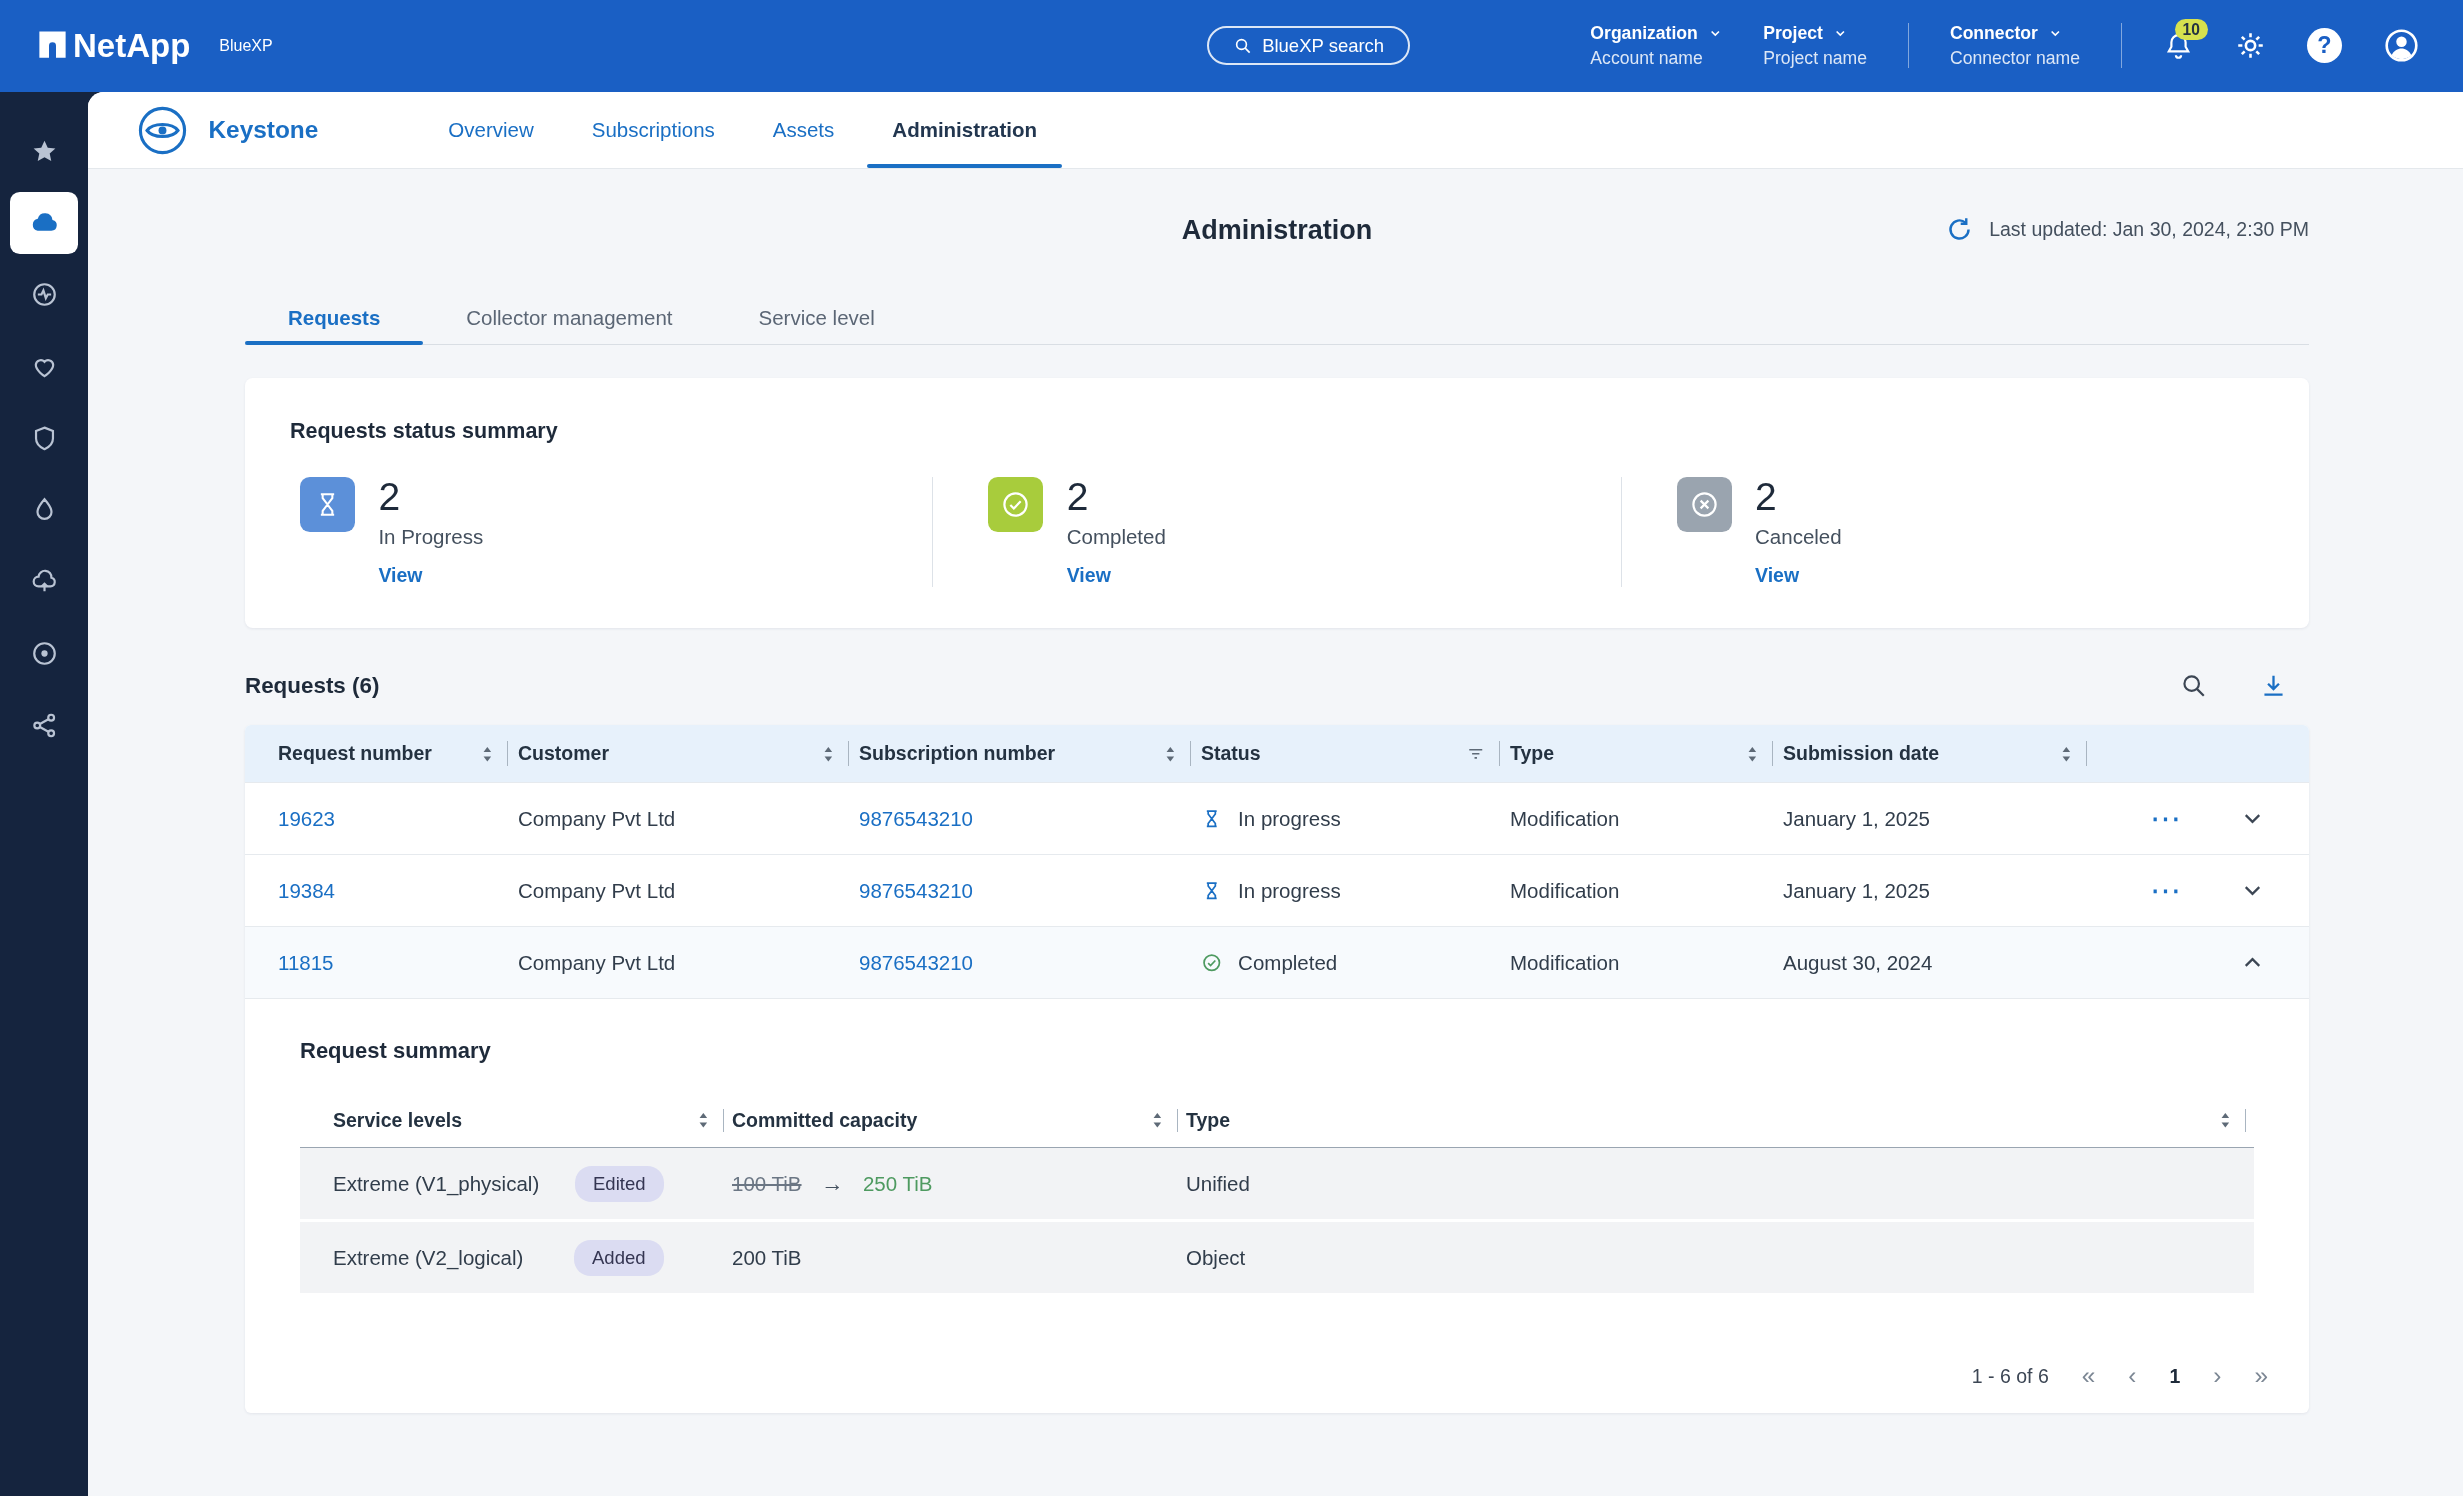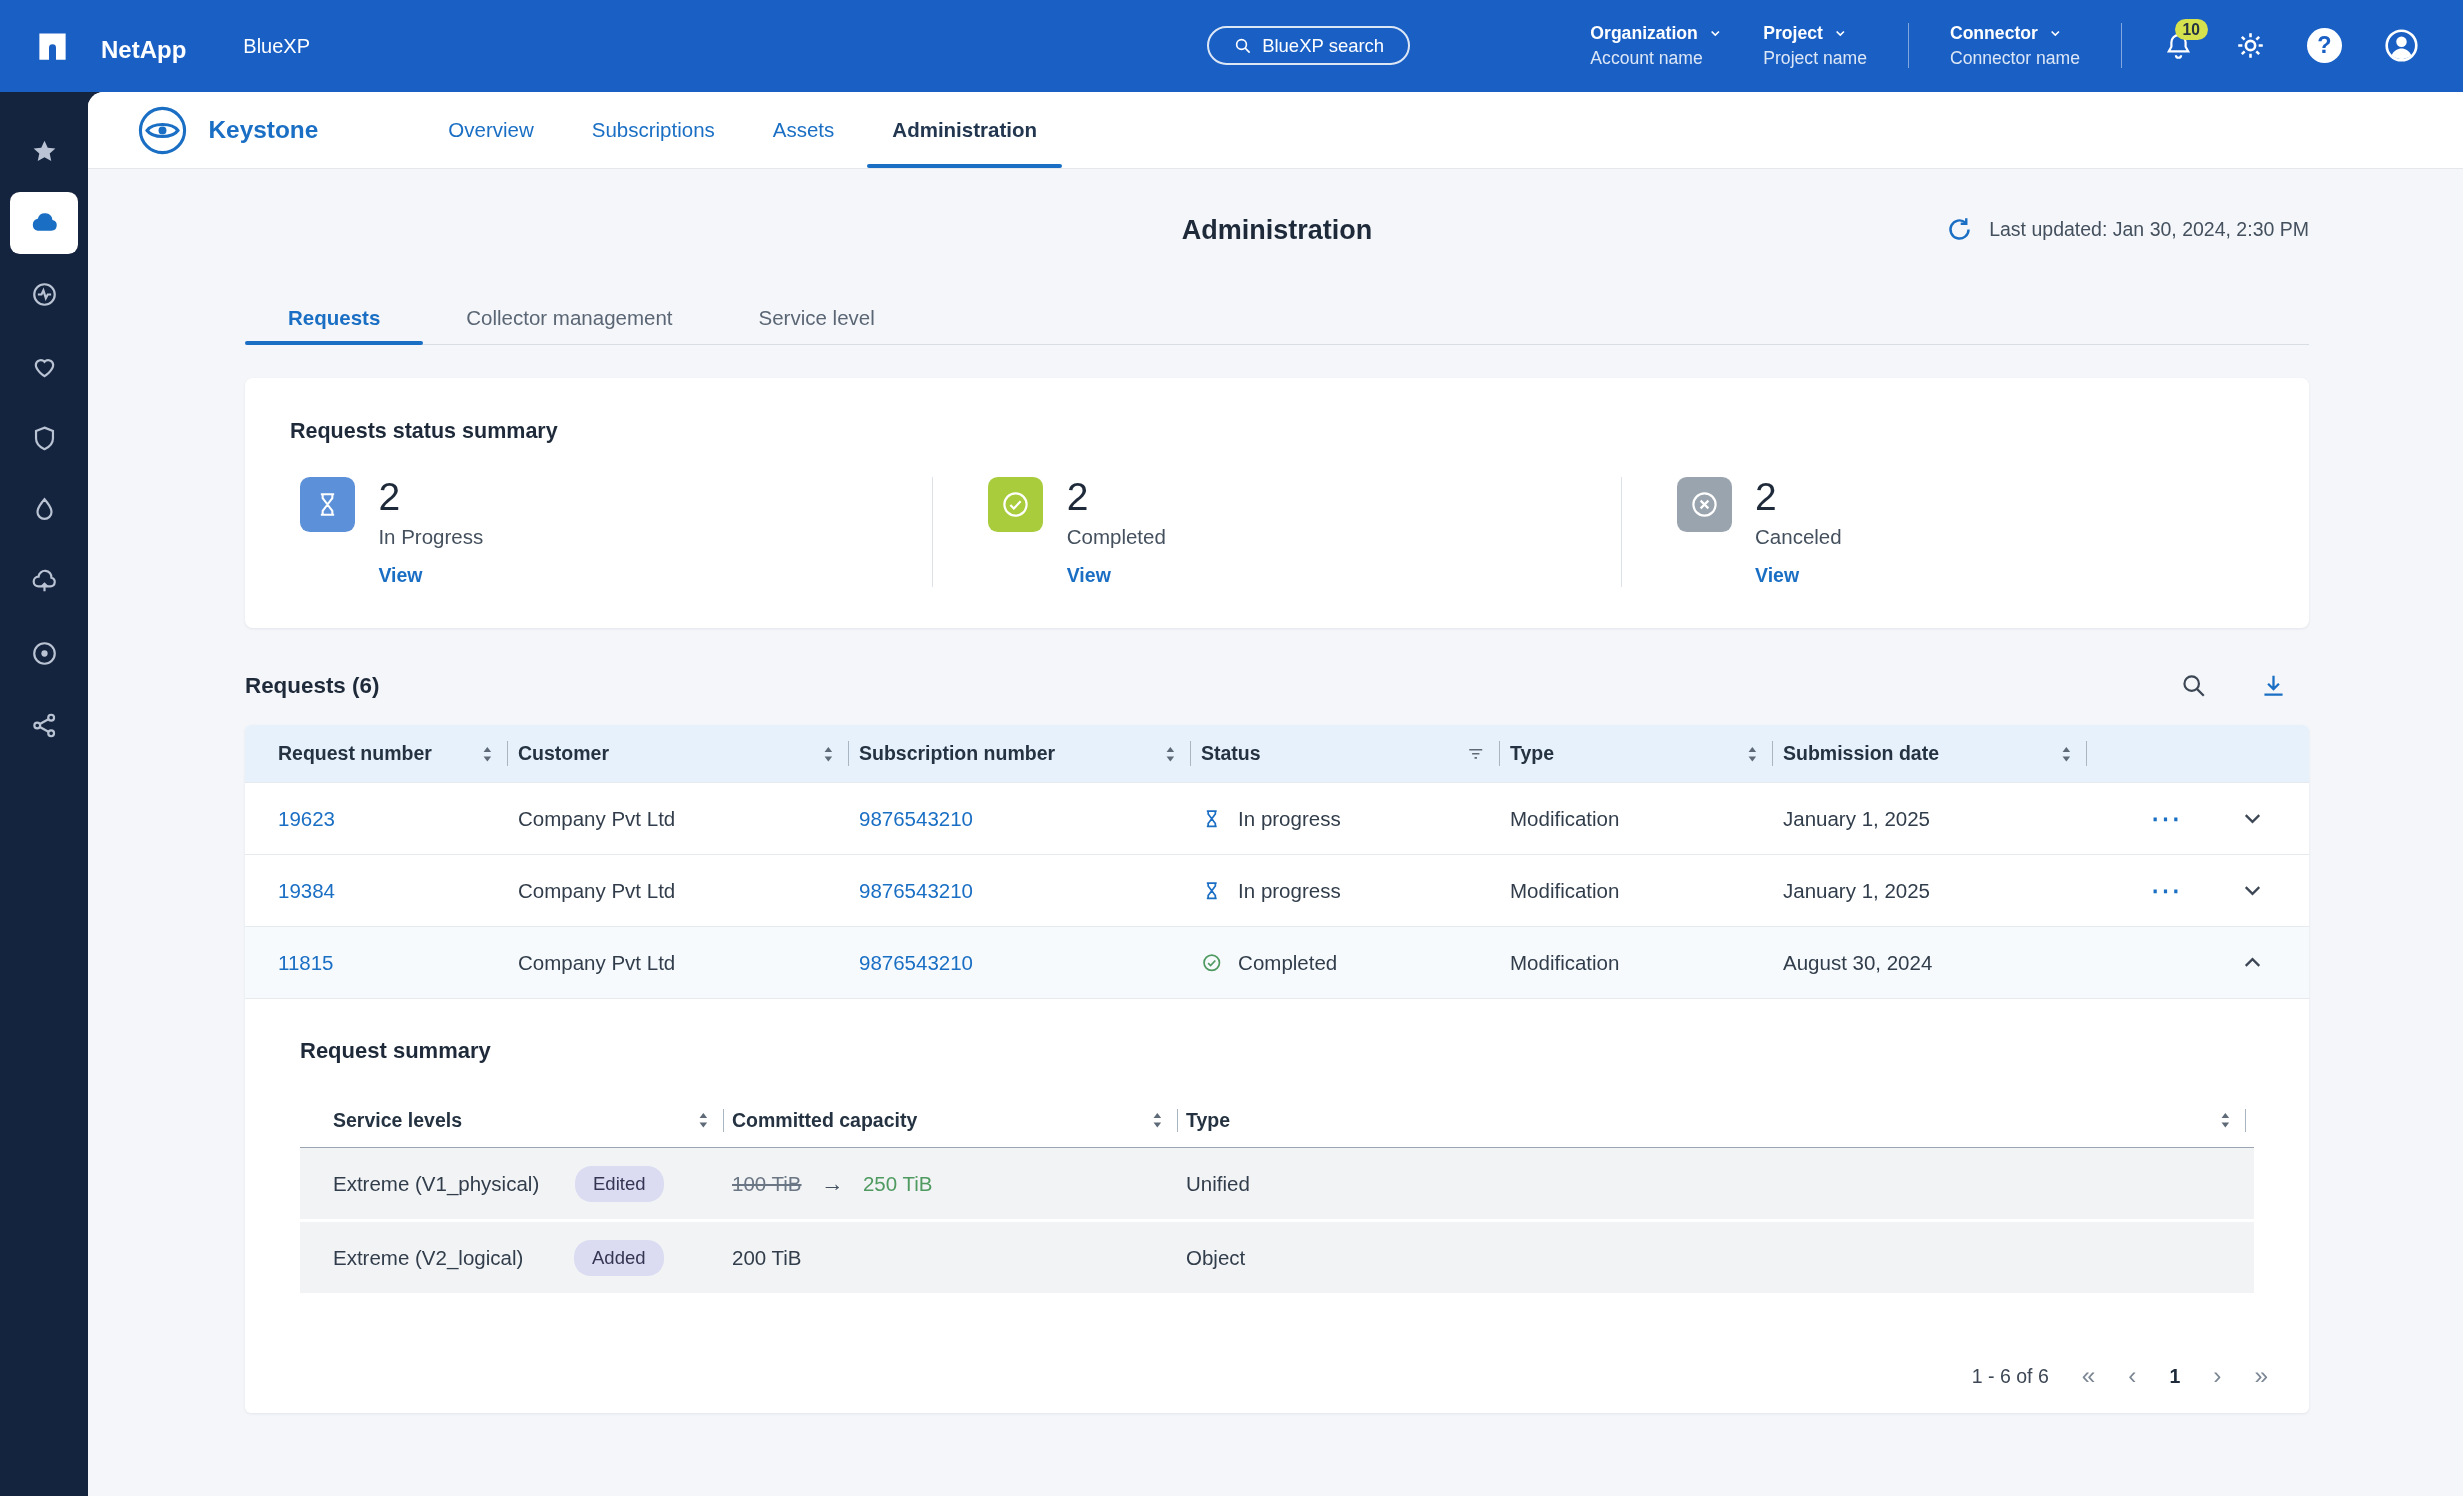--- a/index.html
+++ b/index.html
@@ -7,22 +7,22 @@
   body {
     width:2463px; height:1496px; overflow:hidden;
     background:#f4f6f9; color:#1e2a3a;
     font-family:"Liberation Sans", sans-serif;
   }
   a { text-decoration:none; }
 
   
   .topbar{ position:relative; height:92px; background:#1A5FC4; color:#fff;
     display:flex; align-items:center; padding:0 43px 0 35px; }
-  .brand{ display:flex; align-items:flex-end; gap:31px; font-size:24px; font-weight:bold; }
-  .product{ margin-left:57px; font-size:20px; }
+  .brand{ display:flex; align-items:flex-start; gap:3px; font-size:33px; font-weight:bold; }
+  .product{ margin-left:29px; font-size:16px; }
   .search{ position:absolute; left:1207px; top:26px; width:203px; height:39px;
     border:2px solid rgba(255,255,255,.85); border-radius:20.5px;
     display:flex; align-items:center; justify-content:center; gap:9.8px;
     font-size:18.5px; color:#fff; cursor:pointer; }
   .top-right{ margin-left:auto; display:flex; align-items:center; gap:41px; }
   .tgroup{ display:flex; flex-direction:column; gap:4.9px; font-size:17.6px; cursor:pointer; }
   .tgroup .lab{ font-weight:bold; display:flex; align-items:center; gap:9.8px; }
   .tgroup .val{ color:rgba(255,255,255,.85); }
   .vdiv{ width:1px; height:45px; background:rgba(255,255,255,.45); }
   .iconbtn{ position:relative; display:flex; align-items:center; cursor:pointer; }

